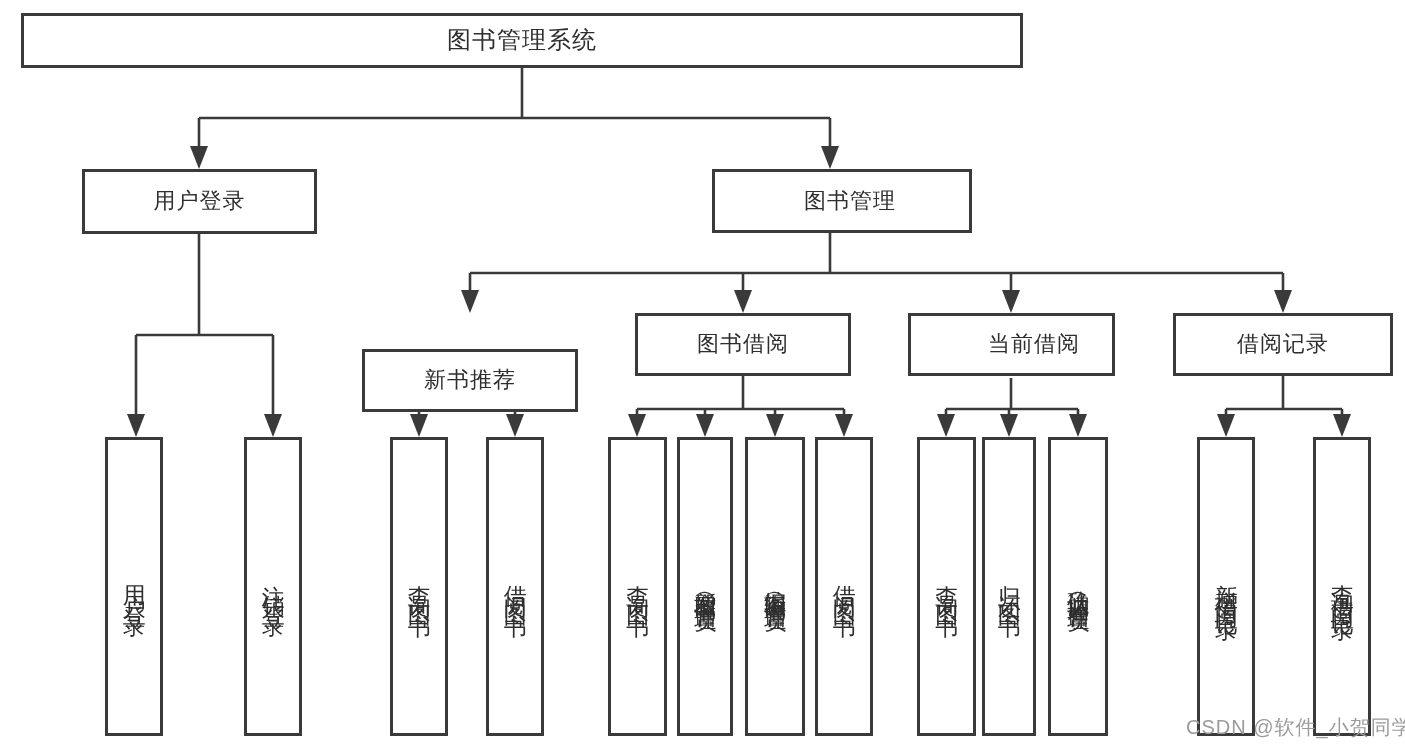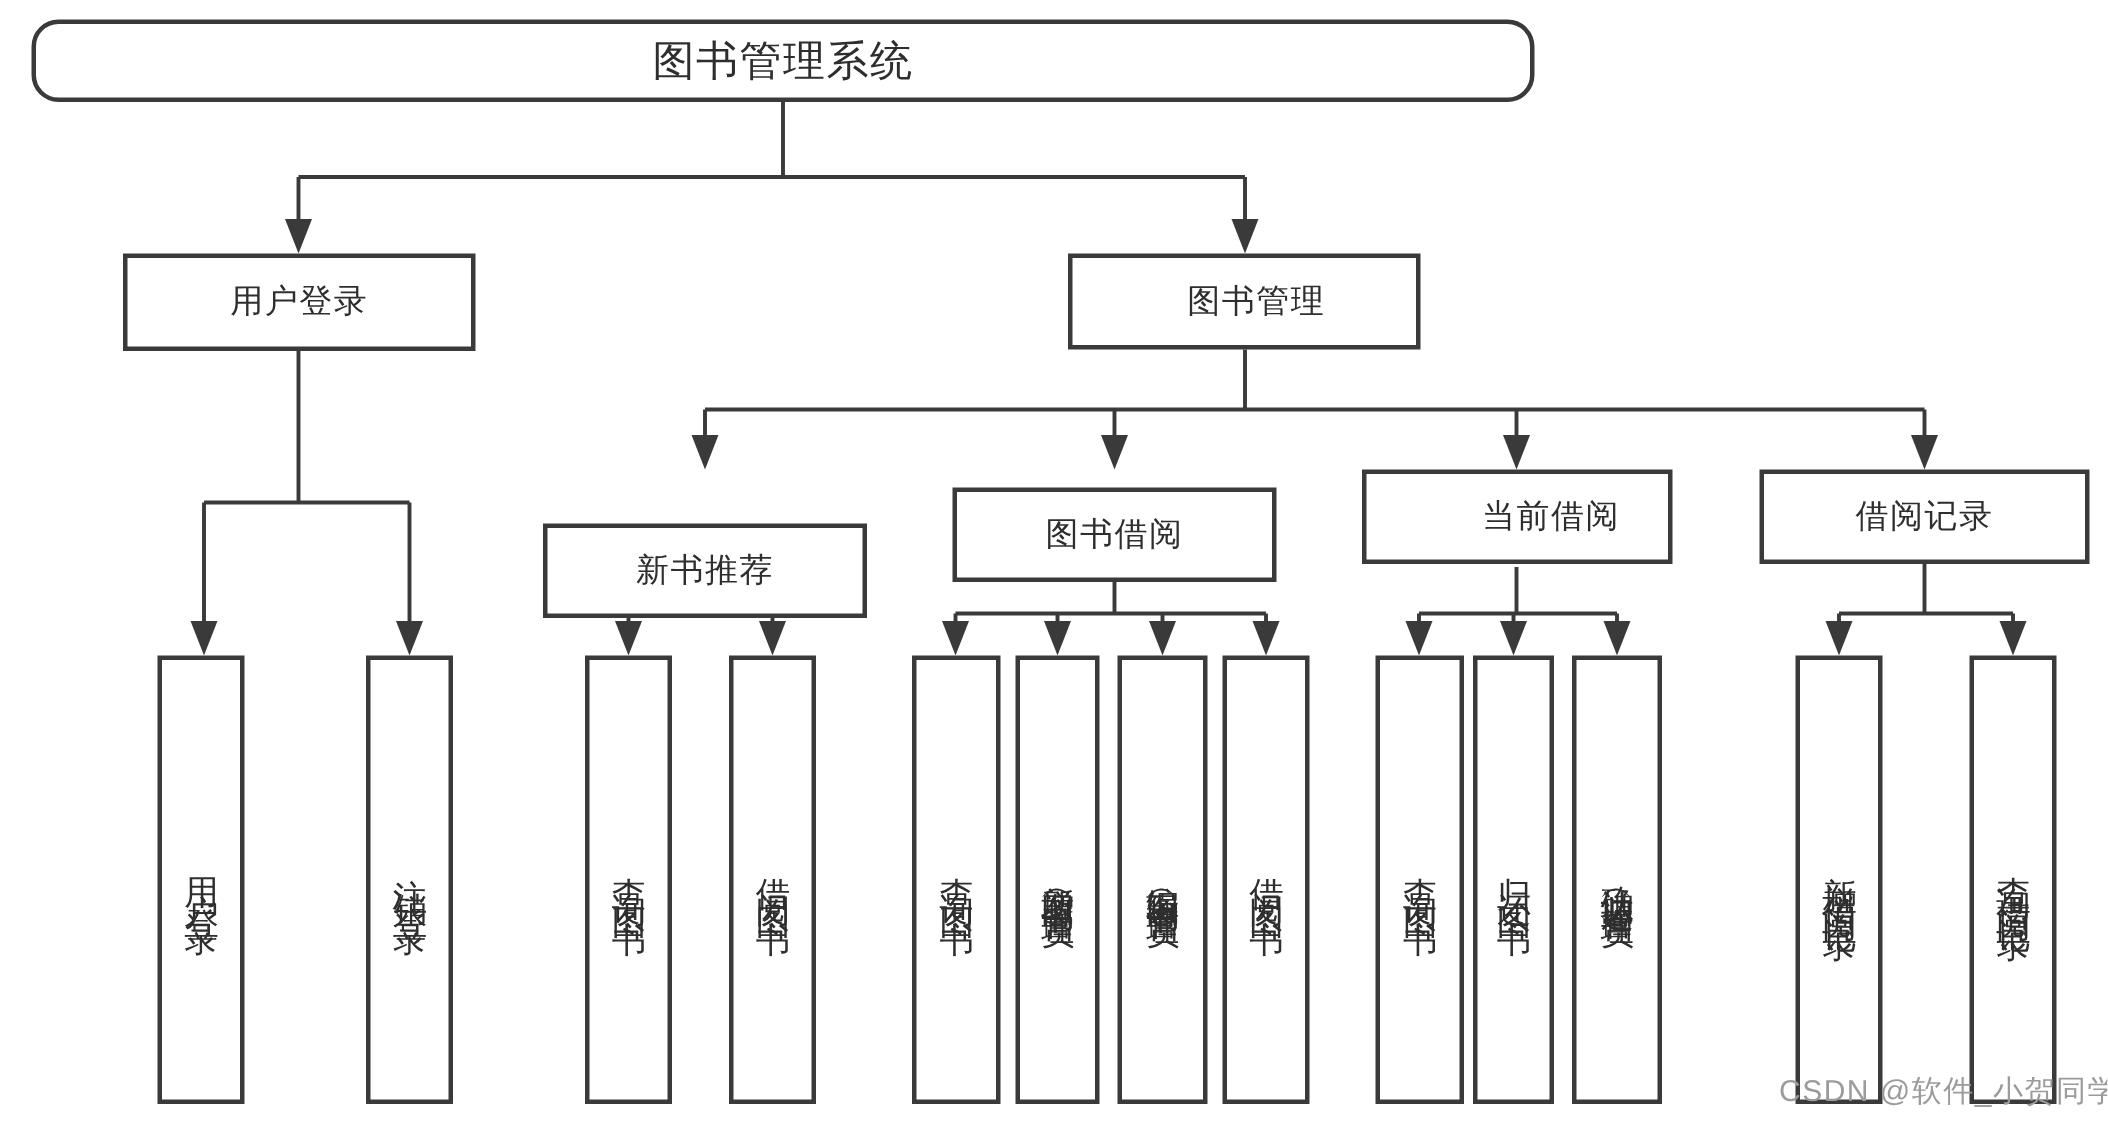--- a/index.html
+++ b/index.html
@@ -7,21 +7,21 @@
     position:relative;width:1405px;height:747px;background:#ffffff;overflow:hidden;
     font-family:"Liberation Sans","DejaVu Sans",sans-serif;color:#2e2e2e;
   }
   .wires{position:absolute;left:0;top:0;width:1405px;height:747px;}
   .node{
     position:absolute;box-sizing:border-box;background:#ffffff;
     border:3px solid #3a3a3a;display:flex;align-items:center;justify-content:center;
     font-size:22px;letter-spacing:1px;text-align:center;line-height:1.2;
     color:#2e2e2e;z-index:2;
   }
-  .node.title{font-size:28px;border-radius:18px;}
+  .node.title{font-size:24px;}
   .node.v{
     writing-mode:vertical-rl;text-orientation:mixed;
     letter-spacing:10px;font-size:23px;padding:6px 0;
   }
   .node.v.med{letter-spacing:7px;}
   .node.v.long{letter-spacing:3px;font-size:22px;}
   .watermark{
     position:absolute;left:1186px;top:714px;z-index:3;
     font-size:20px;color:#9b9b9b;letter-spacing:1px;white-space:nowrap;
   }
@@ -70,24 +70,24 @@
     <g>
       <path d="M1283 376 V409 M1226 409 H1342 M1226 409 V415 M1342 409 V415"></path>
       <polygon points="1217,414 1235,414 1226,437" fill="#3a3a3a" stroke="none"></polygon>
       <polygon points="1333,414 1351,414 1342,437" fill="#3a3a3a" stroke="none"></polygon>
     </g>
   </svg>
 
   <div class="node title" style="left:21px;top:13px;width:1002px;height:55px;">图书管理系统</div>
 
   <div class="node" style="left:82px;top:169px;width:235px;height:65px;">用户登录</div>
-  <div class="node" style="left:712px;top:169px;width:235px;height:64px;padding-left:16px;">图书管理</div>
+  <div class="node" style="left:712px;top:169px;width:260px;height:64px;padding-left:16px;">图书管理</div>
 
   <div class="node" style="left:362px;top:313px;width:216px;height:63px;margin-top:36px;">新书推荐</div>
-  <div class="node" style="left:635px;top:313px;width:216px;height:63px;margin-top:12px;">图书借阅</div>
+  <div class="node" style="left:635px;top:313px;width:216px;height:63px;">图书借阅</div>
   <div class="node" style="left:908px;top:313px;width:207px;height:63px;padding-left:45px;">当前借阅</div>
   <div class="node" style="left:1173px;top:313px;width:220px;height:63px;">借阅记录</div>
 
   <div class="node v" style="left:105px;top:437px;width:58px;height:299px;">用户登录</div>
   <div class="node v" style="left:244px;top:437px;width:58px;height:299px;">注销登录</div>
 
   <div class="node v" style="left:390px;top:437px;width:58px;height:299px;">查询图书</div>
   <div class="node v" style="left:486px;top:437px;width:58px;height:299px;">借阅图书</div>
 
   <div class="node v" style="left:608px;top:437px;width:59px;height:299px;">查询图书</div>

